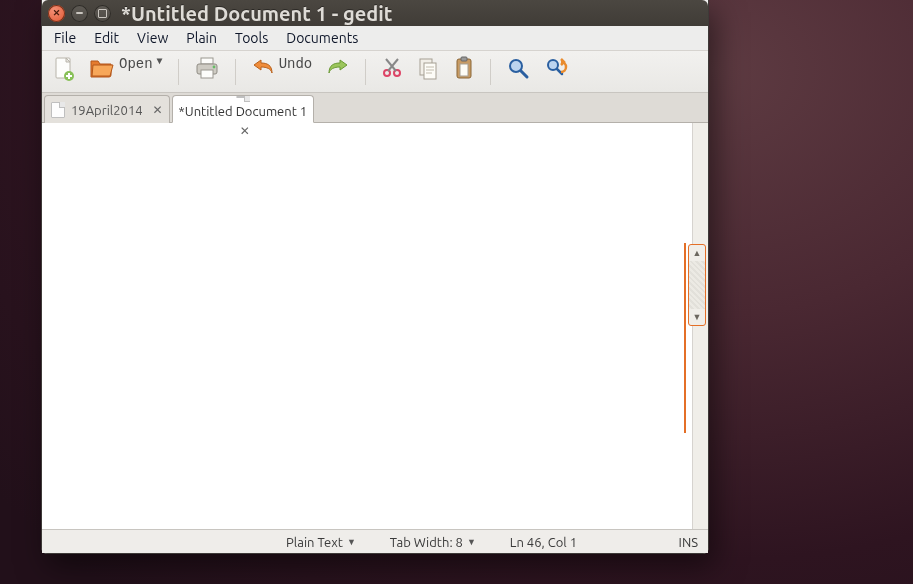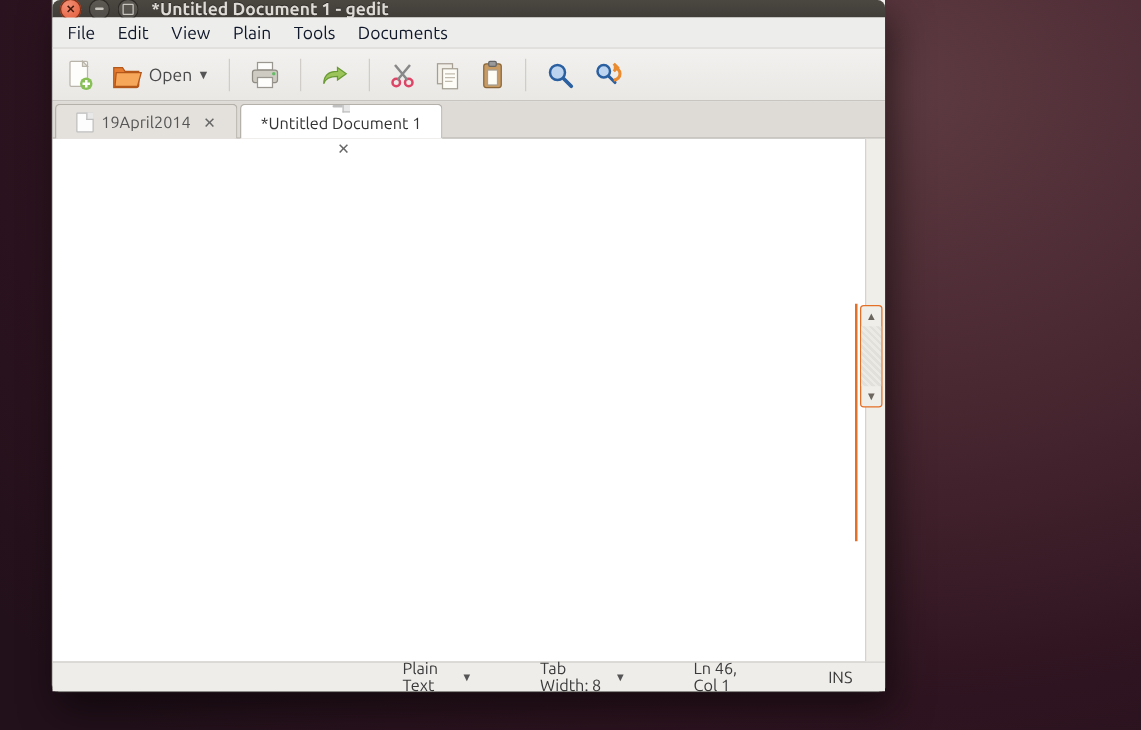--- a/index.html
+++ b/index.html
@@ -19,29 +19,29 @@
     background: #f2f1f0;
     border: 1px solid #3e3a38;
     border-top: none;
     border-radius: 0 0 6px 6px;
     box-shadow: 6px 12px 30px rgba(0,0,0,0.5);
     display: flex;
     flex-direction: column;
   }
   
   .titlebar {
-    height: 14px;
+    height: 26px;
     background: linear-gradient(to bottom, #4b4741 0%, #403c37 100%);
     display: flex;
     align-items: center;
     padding: 0 6px;
     gap: 6px;
     color: #dedbd6;
     font-weight: bold;
-    font-size: 14px;
+    font-size: 20px;
     border-radius: 6px 6px 0 0;
   }
   .wbtn {
     width: 17px; height: 17px;
     border-radius: 50%;
     display: inline-flex;
     align-items: center; justify-content: center;
     font-size: 11px;
     color: #403c37;
   }
@@ -70,43 +70,44 @@
     background: linear-gradient(#f2f1ef,#e9e8e5);
     border-bottom: 1px solid #c8c5c0;
     display: flex;
     align-items: center;
     padding: 0 6px;
     gap: 4px;
   }
   .tbtn {
     height: 32px;
     display: flex;
-    align-items: center;
+    align-items: flex-start;
     gap: 4px;
     padding: 0 5px;
     border-radius: 3px;
     color: #4a4a4a;
     font-size: 14px;
+    font-family: Liberation Mono, monospace;
   }
   .tsep { width: 1px; height: 26px; background: #d0cdc8; margin: 0 6px; }
   .tdrop { font-size:10px; color:#555;}
   
   .tabstrip {
     height: 30px;
     background: #dedbd6;
     border-bottom: 1px solid #b4b0aa;
     display: flex;
     align-items: flex-end;
   }
   .tab {
     height: 28px;
     display: flex;
     align-items: center;
     gap: 6px;
-    padding: 0 16px;
+    padding: 0 6px;
     font-size: 13px;
     color: #555;
     border: 1px solid #b4b0aa;
     border-bottom: none;
     background: #e4e1dc;
     border-radius: 4px 4px 0 0;
     position: relative;
     margin-left: 2px;
     margin-bottom: -1px;
   }
@@ -145,22 +146,22 @@
   }
   
   .statusbar {
     height: 24px;
     background: #efedea;
     border-top:1px solid #c8c5c0;
     display:flex;
     align-items:center;
     font-size:13px;
     color:#3a3a3a;
-    padding:0 26px;
-    gap: 54px;
+    padding:0 10px;
+    gap: 34px;
   }
   .statusbar .spacer{flex:0 0 200px}
   .stat-item{display:flex;align-items:center;gap:4px;}
   .stat-item .dd{font-size:9px;color:#555}
   svg{display:block}
 </style>
 </head>
 <body>
 
 <div class="window">
@@ -201,20 +202,26 @@
     <span class="tsep"></span>
     <span class="tbtn">
       <svg width="26" height="24" viewBox="0 0 26 24">
           <rect x="7" y="2" width="12" height="6" fill="#fdfdfb" stroke="#9a9790"></rect>
           <rect x="3" y="8" width="20" height="10" rx="2" fill="#cecbc3" stroke="#8f8c84"></rect>
           <rect x="7" y="14" width="12" height="8" fill="#fdfdfb" stroke="#9a9790"></rect>
           <circle cx="20" cy="11" r="1.4" fill="#6b6"></circle>
         </svg>
     </span>
     <span class="tsep"></span>
+    <span class="tbtn">
+      <svg width="24" height="20" viewBox="0 0 24 20">
+          <path d="M10 4 L3 9 L10 14 V11 C16 11 20 13 21 17 C21 9 16 7 10 7 Z" fill="#ef8c3a" stroke="#b8611c"></path>
+        </svg>
+      <span>Undo</span>
+    </span>
     <span class="tbtn">
       <svg width="24" height="20" viewBox="0 0 24 20">
           <path d="M14 4 L21 9 L14 14 V11 C8 11 4 13 3 17 C3 9 8 7 14 7 Z" fill="#9bc55b" stroke="#6a9a34"></path>
         </svg>
     </span>
     <span class="tsep"></span>
     <span class="tbtn">
       <svg width="22" height="22" viewBox="0 0 22 22">
           <circle cx="6" cy="17" r="3" fill="none" stroke="#d46" stroke-width="2"></circle>
           <circle cx="16" cy="17" r="3" fill="none" stroke="#d46" stroke-width="2"></circle>

